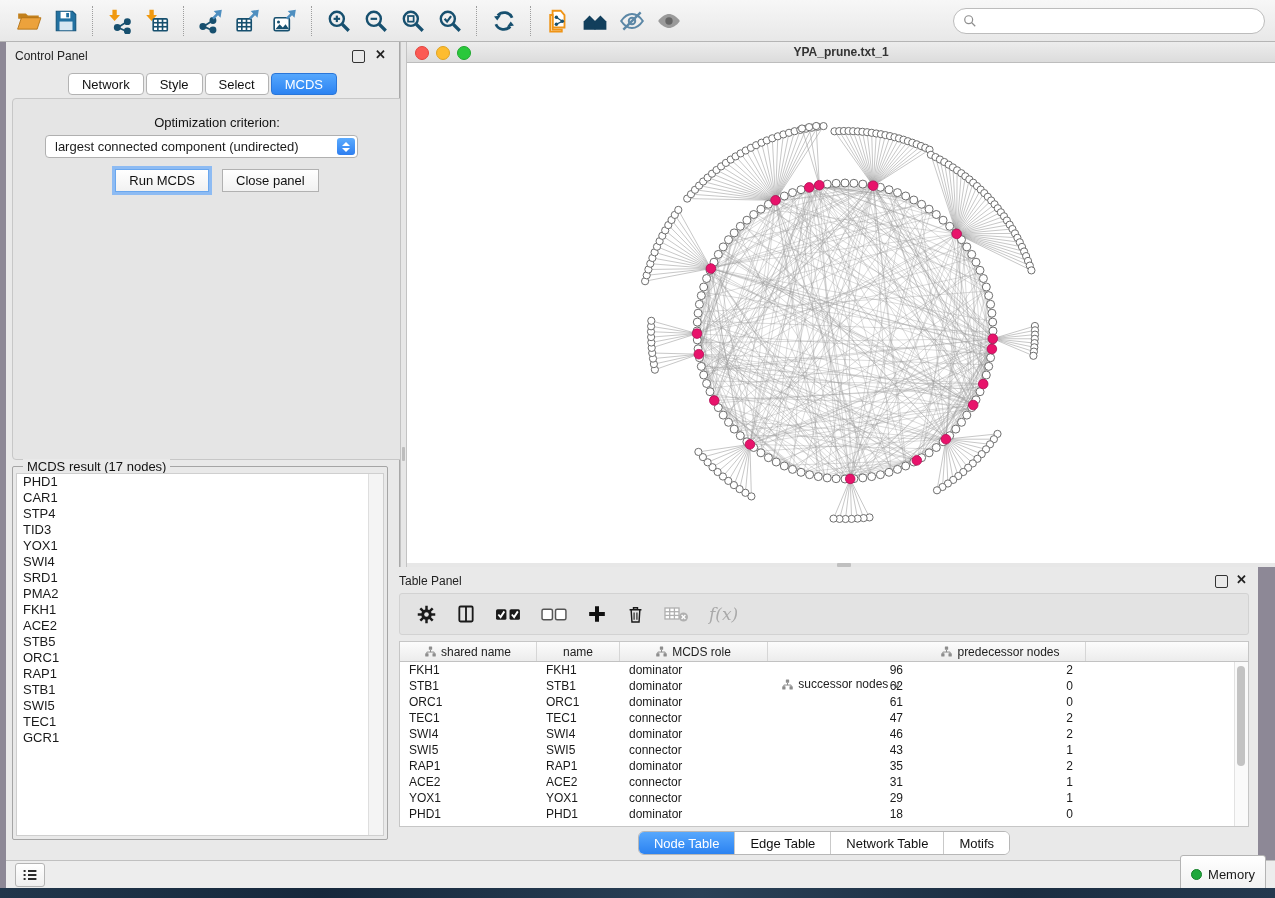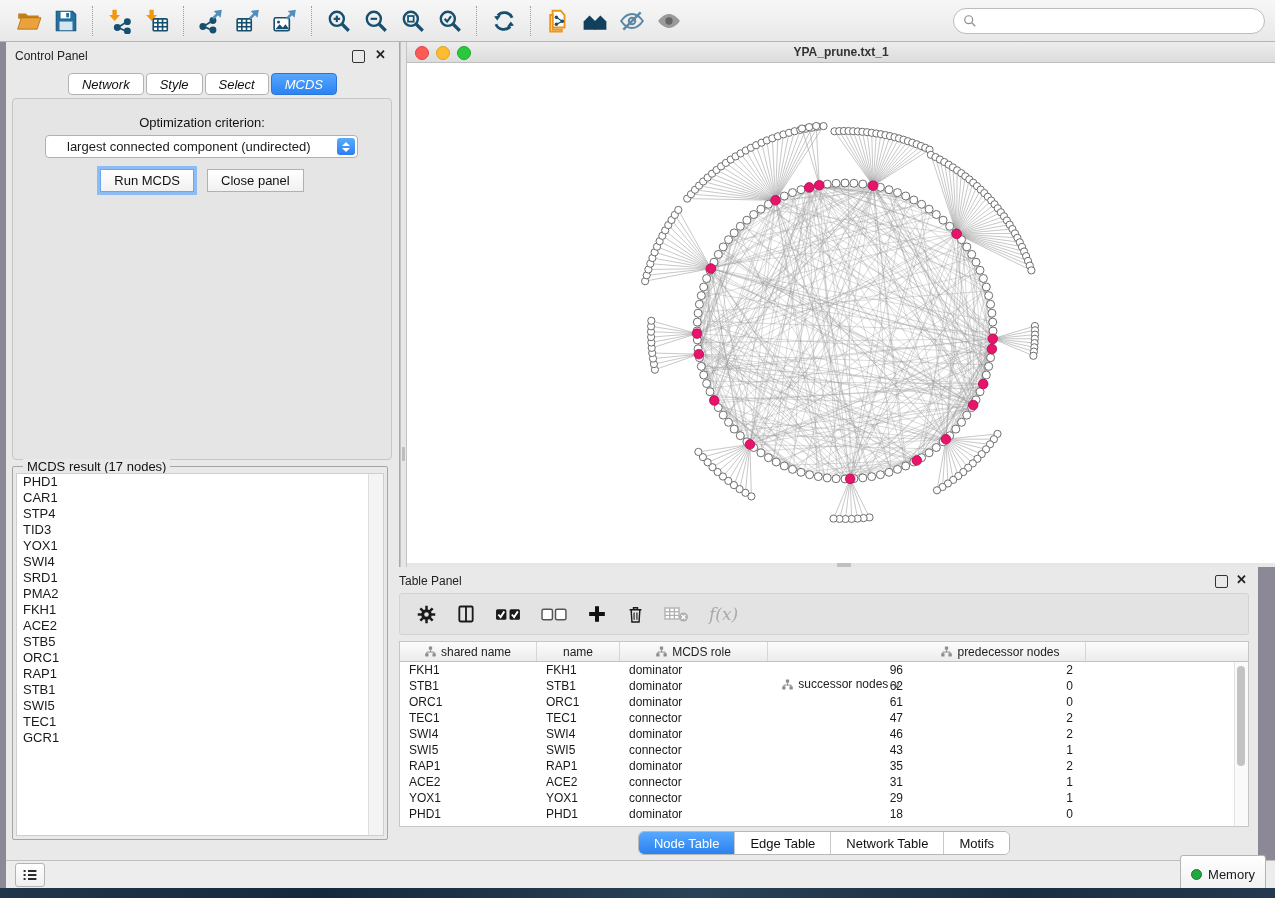--- a/index.html
+++ b/index.html
@@ -21,28 +21,28 @@
   
   .cp{position:absolute;left:6px;top:42px;width:394px;height:818px;box-sizing:border-box;
       background:#e9e9e9;border-right:1px solid #a8a8a8;}
   .panel-head{position:relative;height:26px;}
   .panel-title{position:absolute;left:9px;top:7px;font-size:12px;color:#222;}
   .win-float{position:absolute;top:8px;width:11px;height:11px;border:1.6px solid #333;border-radius:2px;}
   .win-close{position:absolute;top:6px;font-size:13px;font-weight:bold;color:#222;line-height:14px;}
   .cp .win-float{right:34px;} .cp .win-close{right:13px;}
   .cp-tabs{position:absolute;left:0;top:31px;width:100%;display:flex;justify-content:center;gap:2px;}
   .cp-tab{height:20px;padding:0 13px;background:#fff;border:1px solid #b3b3b3;border-radius:4px;
-          font-size:13px;display:flex;align-items:center;color:#111;font-style:italic;}
+          font-size:13px;display:flex;align-items:center;color:#111;}
   .cp-tab.active{background:linear-gradient(#55a7fd,#2c83f2);border-color:#2a76d8;color:#fff;}
   .cp-box{position:absolute;left:6px;top:56px;width:378px;height:360px;background:#e5e5e5;
-          border:1px solid #c7c7c7;border-radius:4px;}
+          border:1px solid #c7c7c7;border-radius:4px;padding-left:30px;}
   .opt-label{position:absolute;left:0;top:16px;width:100%;text-align:center;font-size:13px;color:#111;}
   .dropdown{position:absolute;left:32px;top:36px;width:313px;height:23px;background:#fff;
             border:1px solid #b0b0b0;border-radius:4px;display:flex;align-items:center;box-sizing:border-box;}
-  .dropdown-text{flex:1;font-size:13px;padding-left:9px;white-space:nowrap;overflow:hidden;margin-left:12px;}
+  .dropdown-text{flex:1;font-size:13px;padding-left:9px;white-space:nowrap;overflow:hidden;}
   .dropdown-stepper{width:18px;height:17px;margin-right:2px;border-radius:3px;
             background:linear-gradient(#5babfe,#2d7ef0);display:flex;flex-direction:column;
             align-items:center;justify-content:center;gap:2px;}
   .dd-up{width:0;height:0;border-left:4px solid transparent;border-right:4px solid transparent;border-bottom:4px solid #fff;}
   .dd-down{width:0;height:0;border-left:4px solid transparent;border-right:4px solid transparent;border-top:4px solid #fff;}
   .btn{background:linear-gradient(#ffffff,#f1f1f1);border:1px solid #b1b1b1;border-radius:0;
        font-size:13px;height:23px;padding:0 13px;display:flex;align-items:center;color:#111;box-sizing:border-box;}
   .btn-row{position:absolute;left:0;top:70px;width:100%;display:flex;justify-content:center;gap:13px;}
   .btn.focused{box-shadow:0 0 0 3px rgba(93,164,250,.65);border-color:#6aa7ee;}
   .group-box{position:absolute;left:6px;top:424px;width:374px;height:372px;border:1px solid #a5a5a5;border-radius:2px;}

